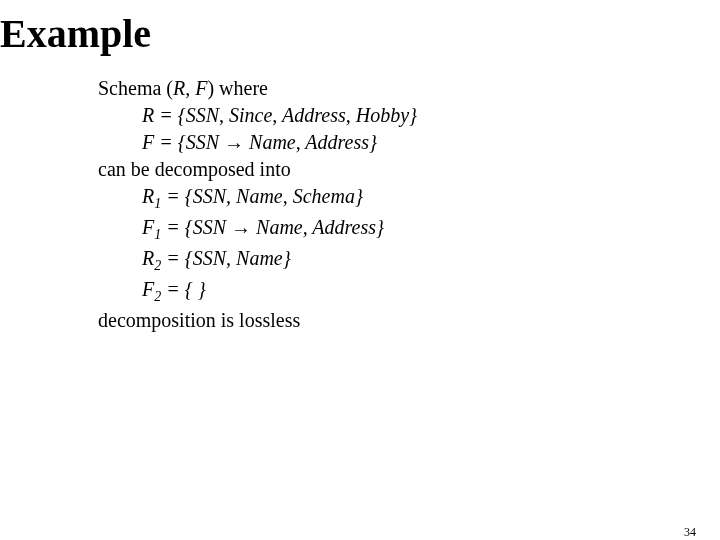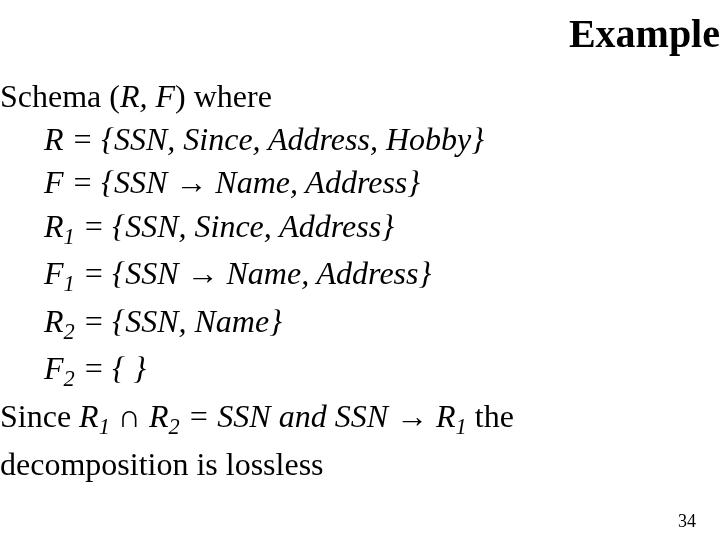--- a/index.html
+++ b/index.html
@@ -11,41 +11,42 @@
     font-family: "Times New Roman", Times, serif;
     color: #000;
   }
   .slide {
     position: relative;
     width: 720px;
     height: 540px;
     box-sizing: border-box;
   }
   .title {
-    text-align: right;
+    text-align: left;
     font-weight: bold;
     font-size: 40px;
     margin-top: 10px;
     margin-bottom: 18px;
   }
   .body {
-    font-size: 32px;
+    font-size: 20px;
     line-height: 1.35;
+    margin-left: 98px;
     margin-right: 60px;
   }
   .indent {
     padding-left: 44px;
   }
   .it { font-style: italic; }
   sub { font-size: 0.7em; font-style: italic; }
   .page-num {
     position: absolute;
     right: 24px;
-    bottom: 18px;
-    font-size: 18px;
+    bottom: 10px;
+    font-size: 12px;
     font-family: "Times New Roman", Times, serif;
     margin-top: 28px;
   }
 </style>
 </head>
 <body>
 
 <div class="slide">
 
   <div class="title">Example</div>
@@ -57,40 +58,38 @@
     </div>
 
     <div class="indent">
       <span class="it">R = </span><span class="it">{SSN, Since, Address, Hobby}</span>
     </div>
 
     <div class="indent">
       <span class="it">F = </span><span class="it">{SSN </span><span>→</span><span class="it">  Name, Address}</span>
     </div>
 
+    <div>can be decomposed into</div>
 
     <div class="indent">
-      <span class="it">R</span><sub>1</sub><span class="it"> = {SSN, Since, Address}</span>
+      <span class="it">R</span><sub>1</sub><span class="it"> = {SSN, Name, Schema}</span>
     </div>
 
     <div class="indent">
       <span class="it">F</span><sub>1</sub><span class="it"> = {SSN </span><span>→</span><span class="it"> Name, Address}</span>
     </div>
 
 
     <div class="indent">
       <span class="it">R</span><sub>2</sub><span class="it"> = {SSN, Name}</span>
     </div>
 
     <div class="indent">
       <span class="it">F</span><sub>2</sub><span class="it"> = { }</span>
     </div>
 
-    <div>
-      <span>Since </span><span class="it">R</span><sub>1</sub><span> ∩ </span><span class="it">R</span><sub>2</sub><span class="it"> = SSN   and  SSN </span><span>→</span><span class="it"> R</span><sub>1</sub><span> the</span>
-    </div>
 
     <div>decomposition is lossless</div>
 
   </div>
 
   <div class="page-num">34</div>
 </div>
 
 </body></html>

